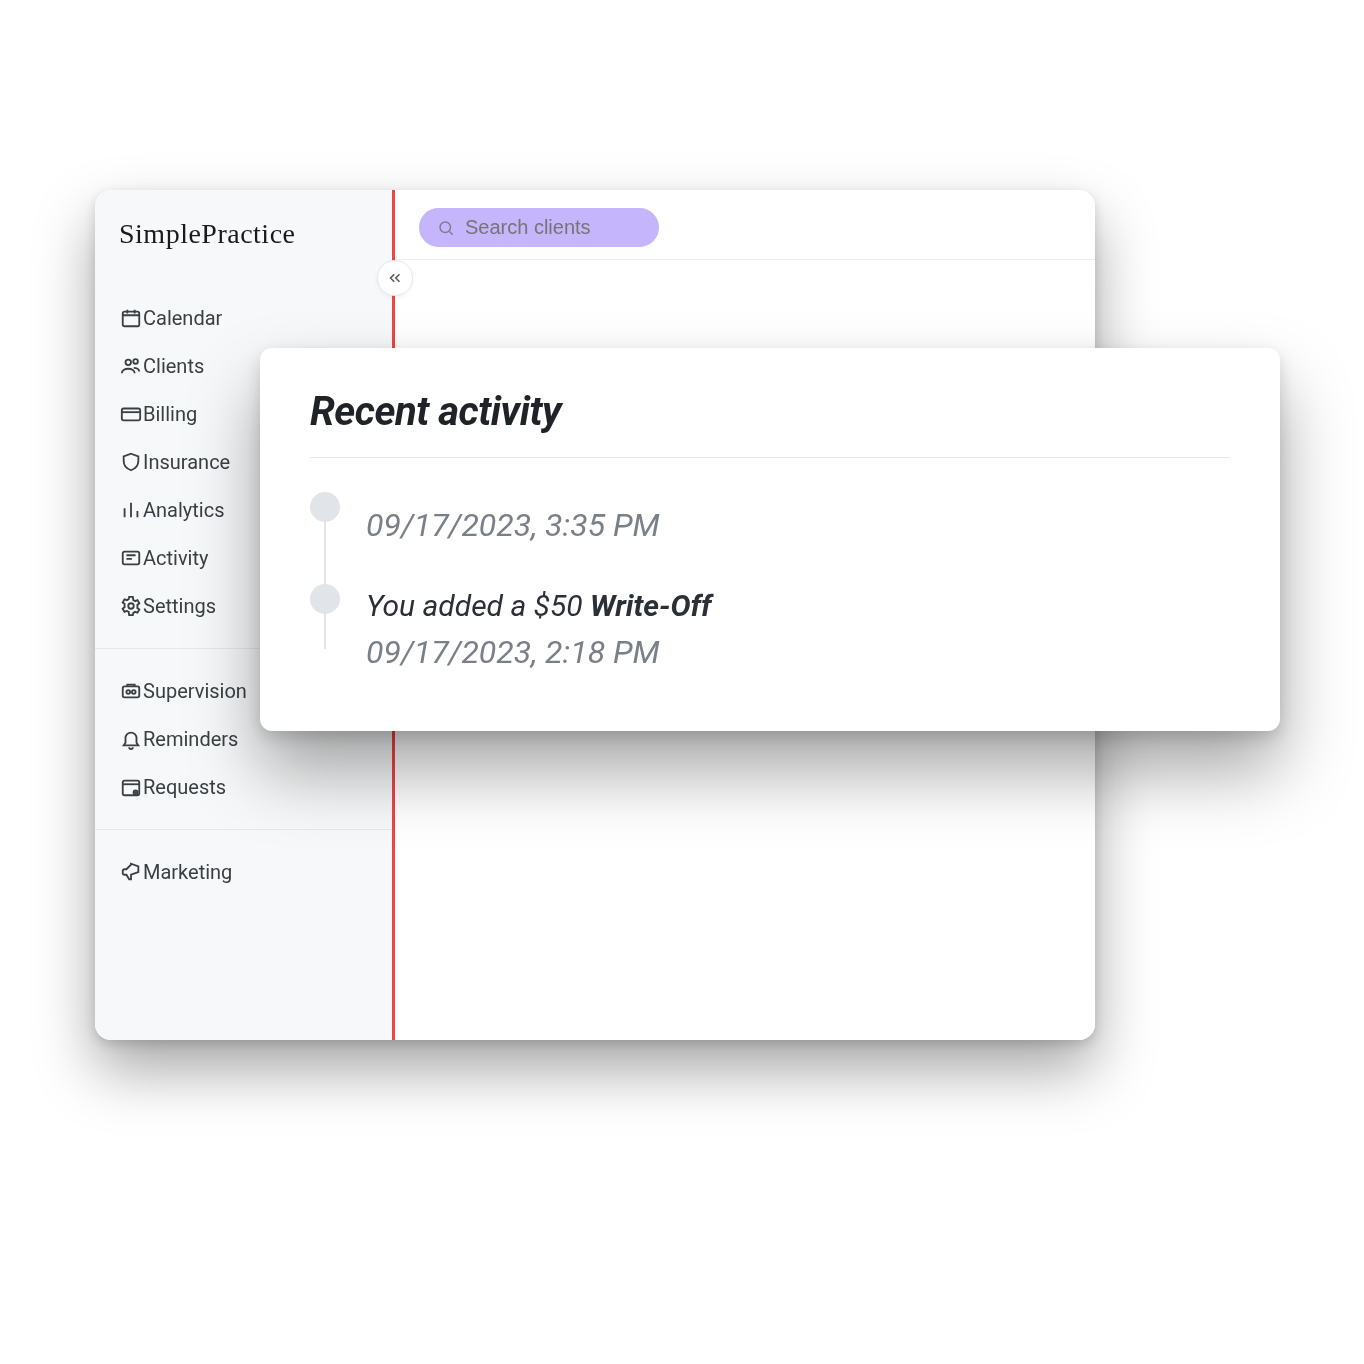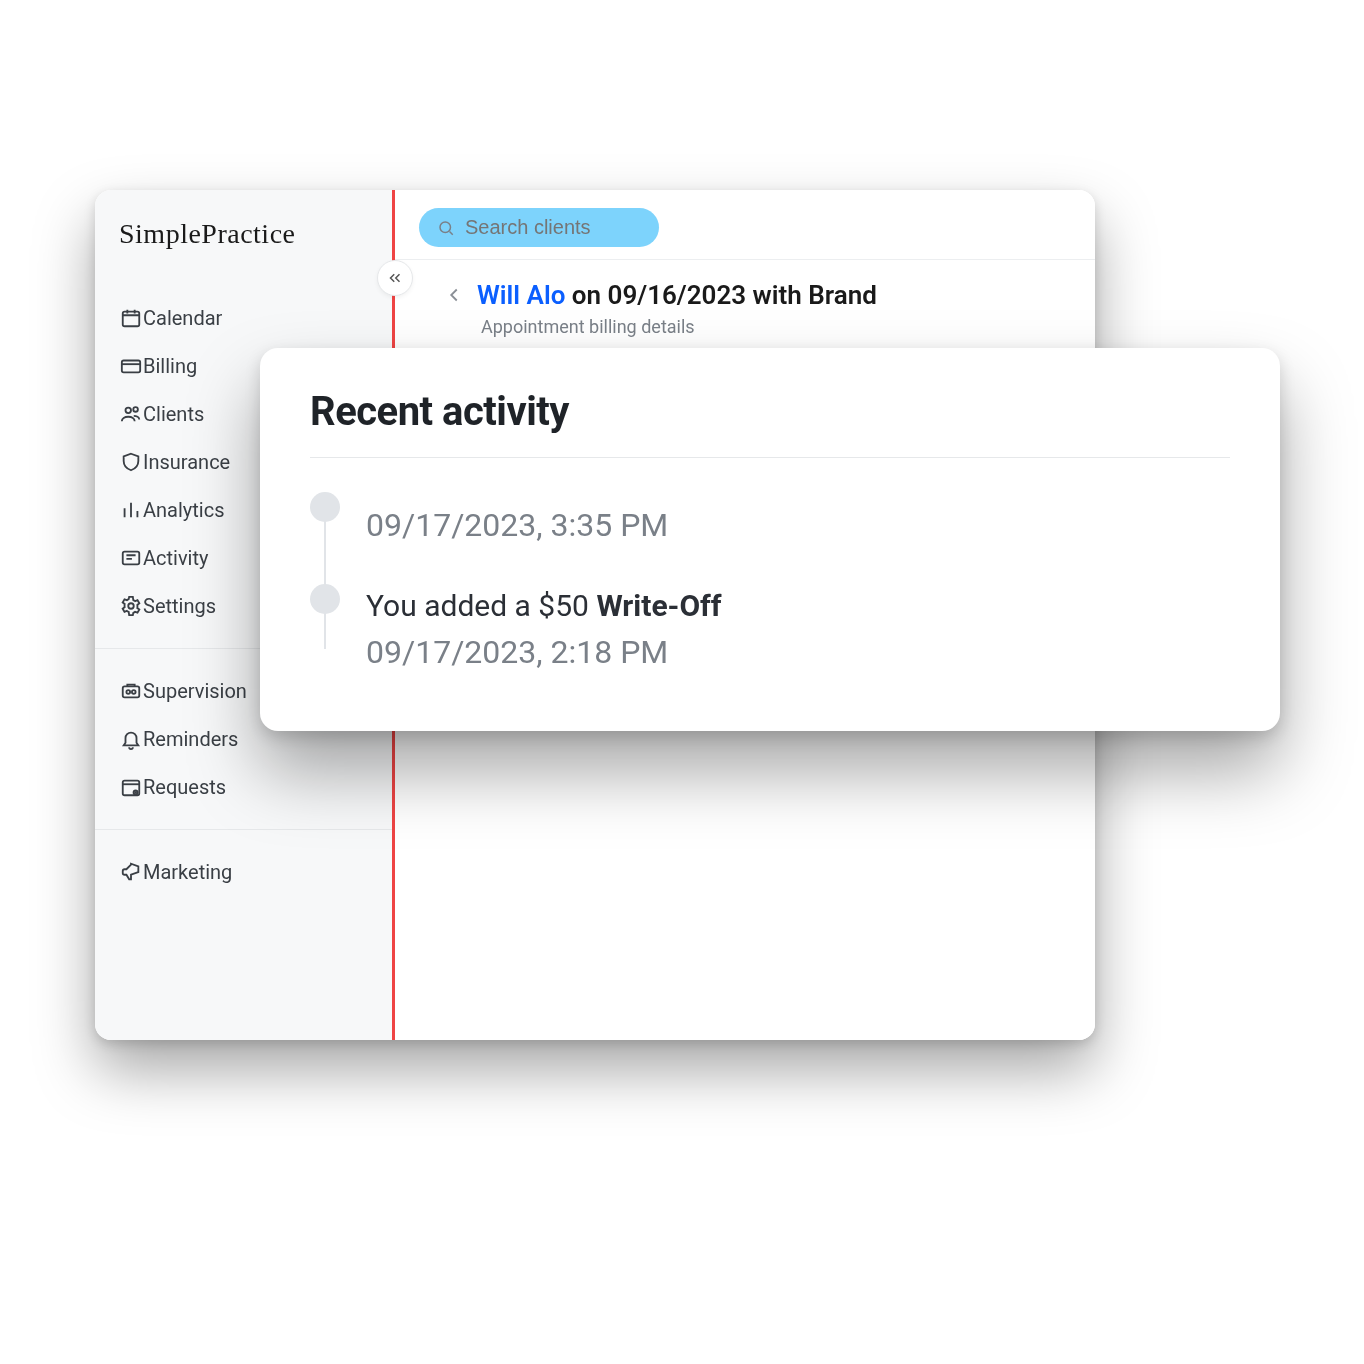--- a/index.html
+++ b/index.html
@@ -44,21 +44,21 @@
   .nav-item .ic { width: 24px; height: 24px; display: inline-flex; align-items: center; justify-content: center; color: #3a3f45; }
 
   .main { flex: 1; position: relative; background: #fff; }
   .topbar {
     display: flex; align-items: center; gap: 16px;
     padding: 18px 24px 12px;
     border-bottom: 1px solid #eceef0;
   }
   .search {
     display: flex; align-items: center; gap: 10px;
-    background: #7dd3fc;
+    background: #c4b5fd;
     border-radius: 999px;
     padding: 8px 18px;
     color: #7a8088;
     font-size: 20px;
     width: 240px;
   }
   .search svg { color: #7a8088; flex: none; }
   .search input {
     border: none; outline: none; background: transparent;
     font-size: 20px; color: #3a3f45; width: 100%;
@@ -85,23 +85,24 @@
   .bc .back-ic { color: #8a8f96; display:inline-flex; }
   .bc .client { color: #0b5fff; }
   .subtitle { padding-left: 38px; padding-top: 6px; font-size: 18px; color: #7a8088; }
 
   
   .card {
     position: absolute;
     left: 260px; top: 348px;
     width: 1020px;
     background: #fff;
-    border-radius: 18px;
+    border-radius: 12px;
     box-shadow: 0 40px 70px rgba(0,0,0,.35), 0 6px 16px rgba(0,0,0,.15);
     padding: 40px 50px 60px;
+    font-style: italic;
   }
   .card h2 {
     font-size: 40px; font-weight: 700; color: #1f2328; letter-spacing: -.5px;
     padding-bottom: 22px;
   }
   .card hr { border:none; height:1px; background:#e6e8ea; margin-bottom: 28px;}
   .timeline { position: relative; padding-left: 56px; }
   .tl-line {
     position: absolute; left: 14px; top: 22px; bottom: 22px;
     width: 2px; background: #e1e4e8;
@@ -134,36 +135,36 @@
               <svg width="22" height="22" viewBox="0 0 24 24" fill="none" stroke="currentColor" stroke-width="2">
                   <rect x="3" y="5" width="18" height="16" rx="2"></rect>
                   <path d="M3 9h18M8 3v4M16 3v4"></path>
                 </svg>
             </span>
             <span>Calendar</span>
           </div>
           <div class="nav-item">
             <span class="ic">
               <svg width="22" height="22" viewBox="0 0 24 24" fill="none" stroke="currentColor" stroke-width="2">
-                  <rect x="2" y="6" width="20" height="13" rx="2"></rect>
-                  <path d="M2 10h20"></path>
-                </svg>
-            </span>
-            <span>Billing</span>
-          </div>
-          <div class="nav-item">
-            <span class="ic">
-              <svg width="22" height="22" viewBox="0 0 24 24" fill="none" stroke="currentColor" stroke-width="2">
                   <circle cx="9" cy="8" r="3"></circle>
                   <path d="M2 20c0-3 3-5 7-5s7 2 7 5"></path>
                   <circle cx="17" cy="7" r="2.5"></circle>
                   <path d="M15 14c3 0 6 1.5 6 4"></path>
                 </svg>
             </span>
             <span>Clients</span>
+          </div>
+          <div class="nav-item">
+            <span class="ic">
+              <svg width="22" height="22" viewBox="0 0 24 24" fill="none" stroke="currentColor" stroke-width="2">
+                  <rect x="2" y="6" width="20" height="13" rx="2"></rect>
+                  <path d="M2 10h20"></path>
+                </svg>
+            </span>
+            <span>Billing</span>
           </div>
           <div class="nav-item">
             <span class="ic">
               <svg width="22" height="22" viewBox="0 0 24 24" fill="none" stroke="currentColor" stroke-width="2">
                   <path d="M12 3l8 3v5c0 5-3.5 8.5-8 10-4.5-1.5-8-5-8-10V6l8-3z"></path>
                 </svg>
             </span>
             <span>Insurance</span>
           </div>
           <div class="nav-item">
@@ -255,33 +256,20 @@
       <div class="topbar">
         <div class="search">
           <svg width="18" height="18" viewBox="0 0 24 24" fill="none" stroke="currentColor" stroke-width="2">
               <circle cx="11" cy="11" r="7"></circle>
               <path d="M21 21l-4.3-4.3"></path>
             </svg>
           <input placeholder="Search clients" style="">
         </div>
       </div>
 
-      <div class="page-head">
-        <div class="bc">
-          <span class="back-ic">
-            <svg width="22" height="22" viewBox="0 0 24 24" fill="none" stroke="currentColor" stroke-width="2">
-                <path d="M15 6l-6 6 6 6"></path>
-              </svg>
-          </span>
-          <span>
-            <a class="client">Will Alo</a><span> on 09/16/2023 with Brand</span>
-          </span>
-        </div>
-        <div class="subtitle">Appointment billing details</div>
-      </div>
     </section>
   </div>
 
   <div class="card">
     <h2>Recent activity</h2>
     <hr>
     <div class="timeline">
       <div class="tl-line"></div>
 
       <div class="tl-item">

